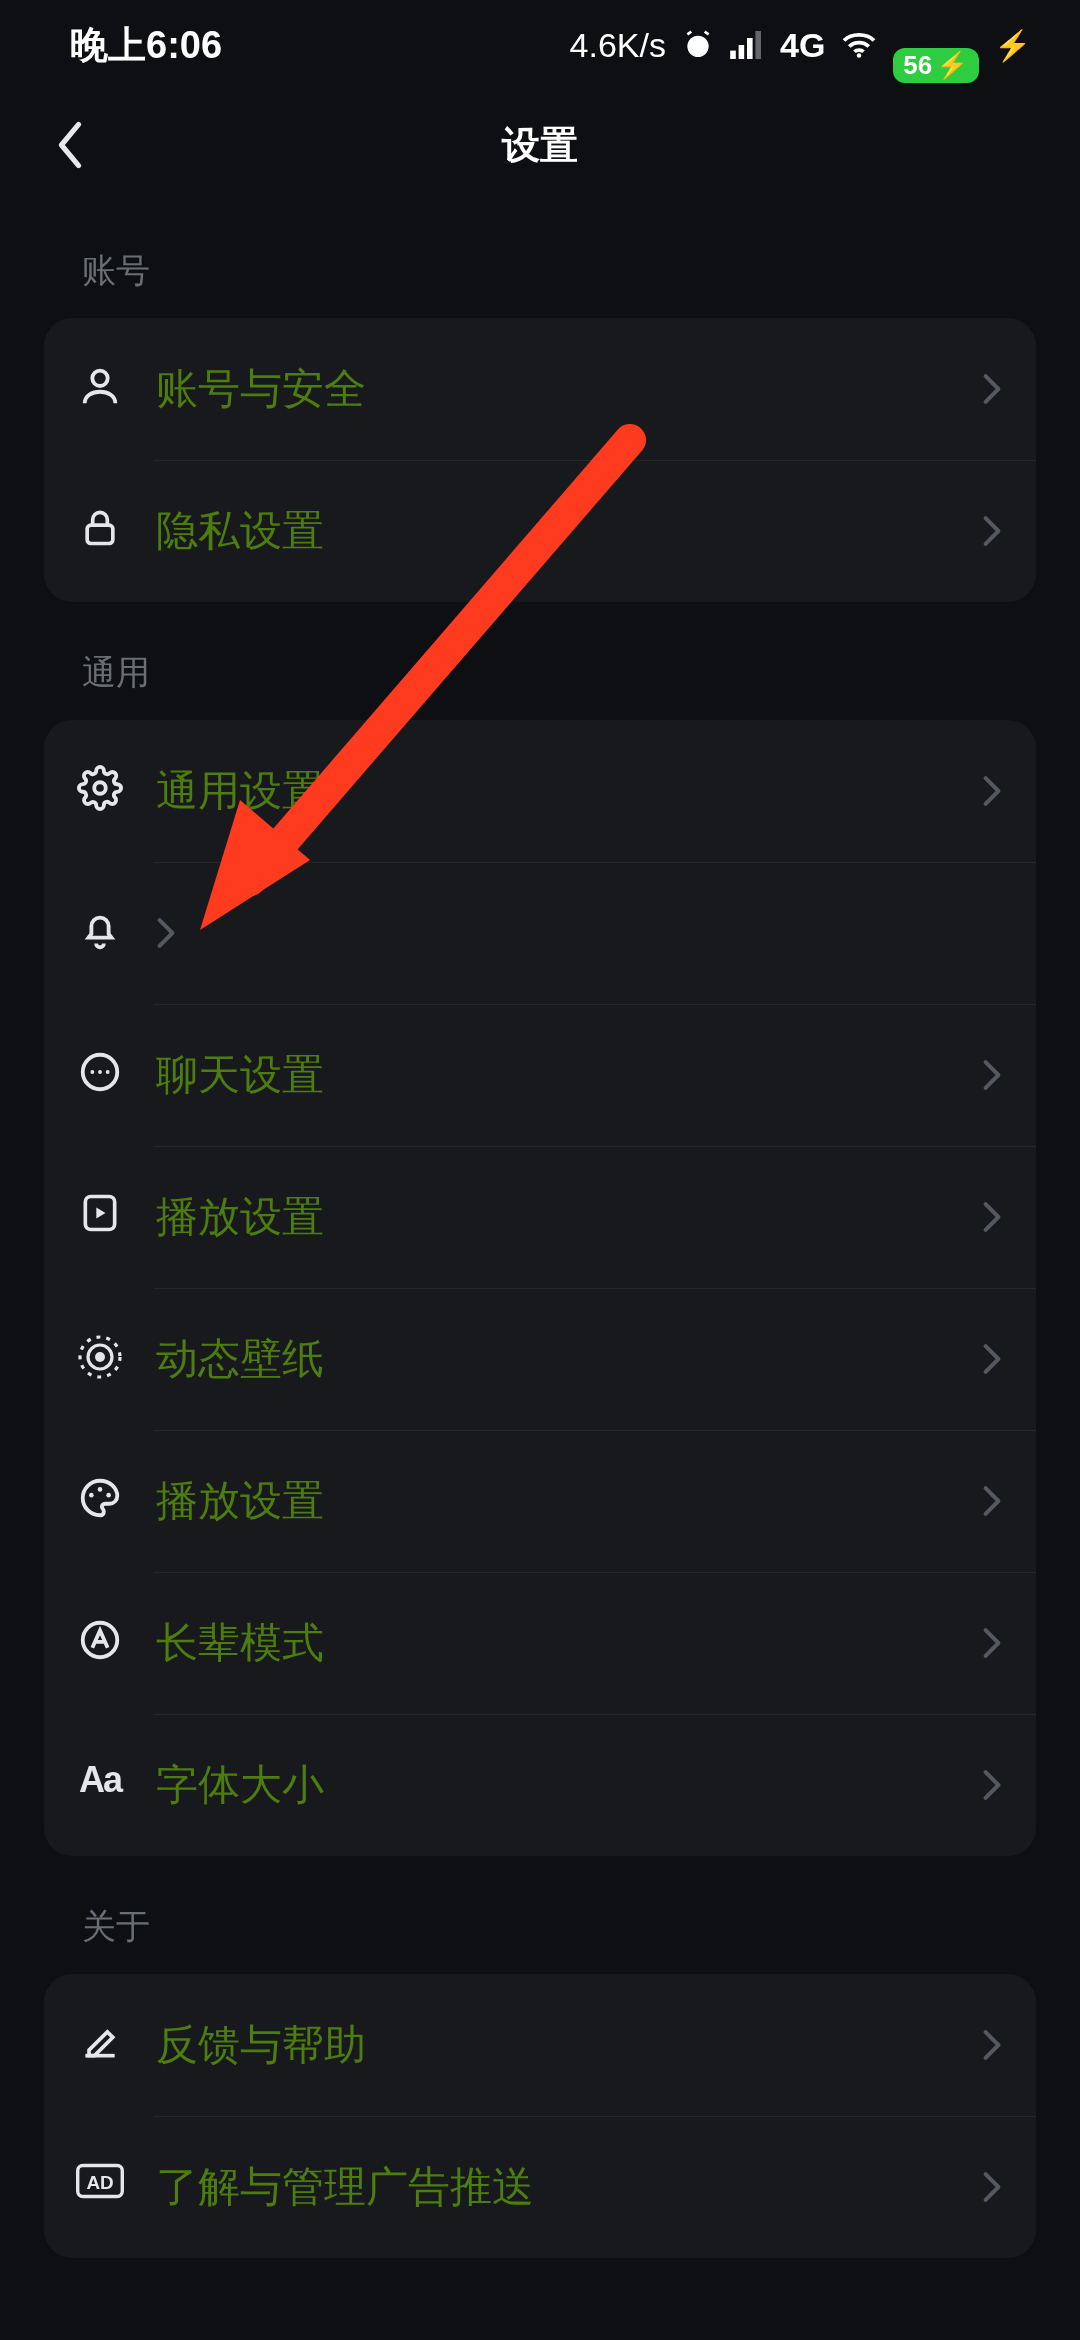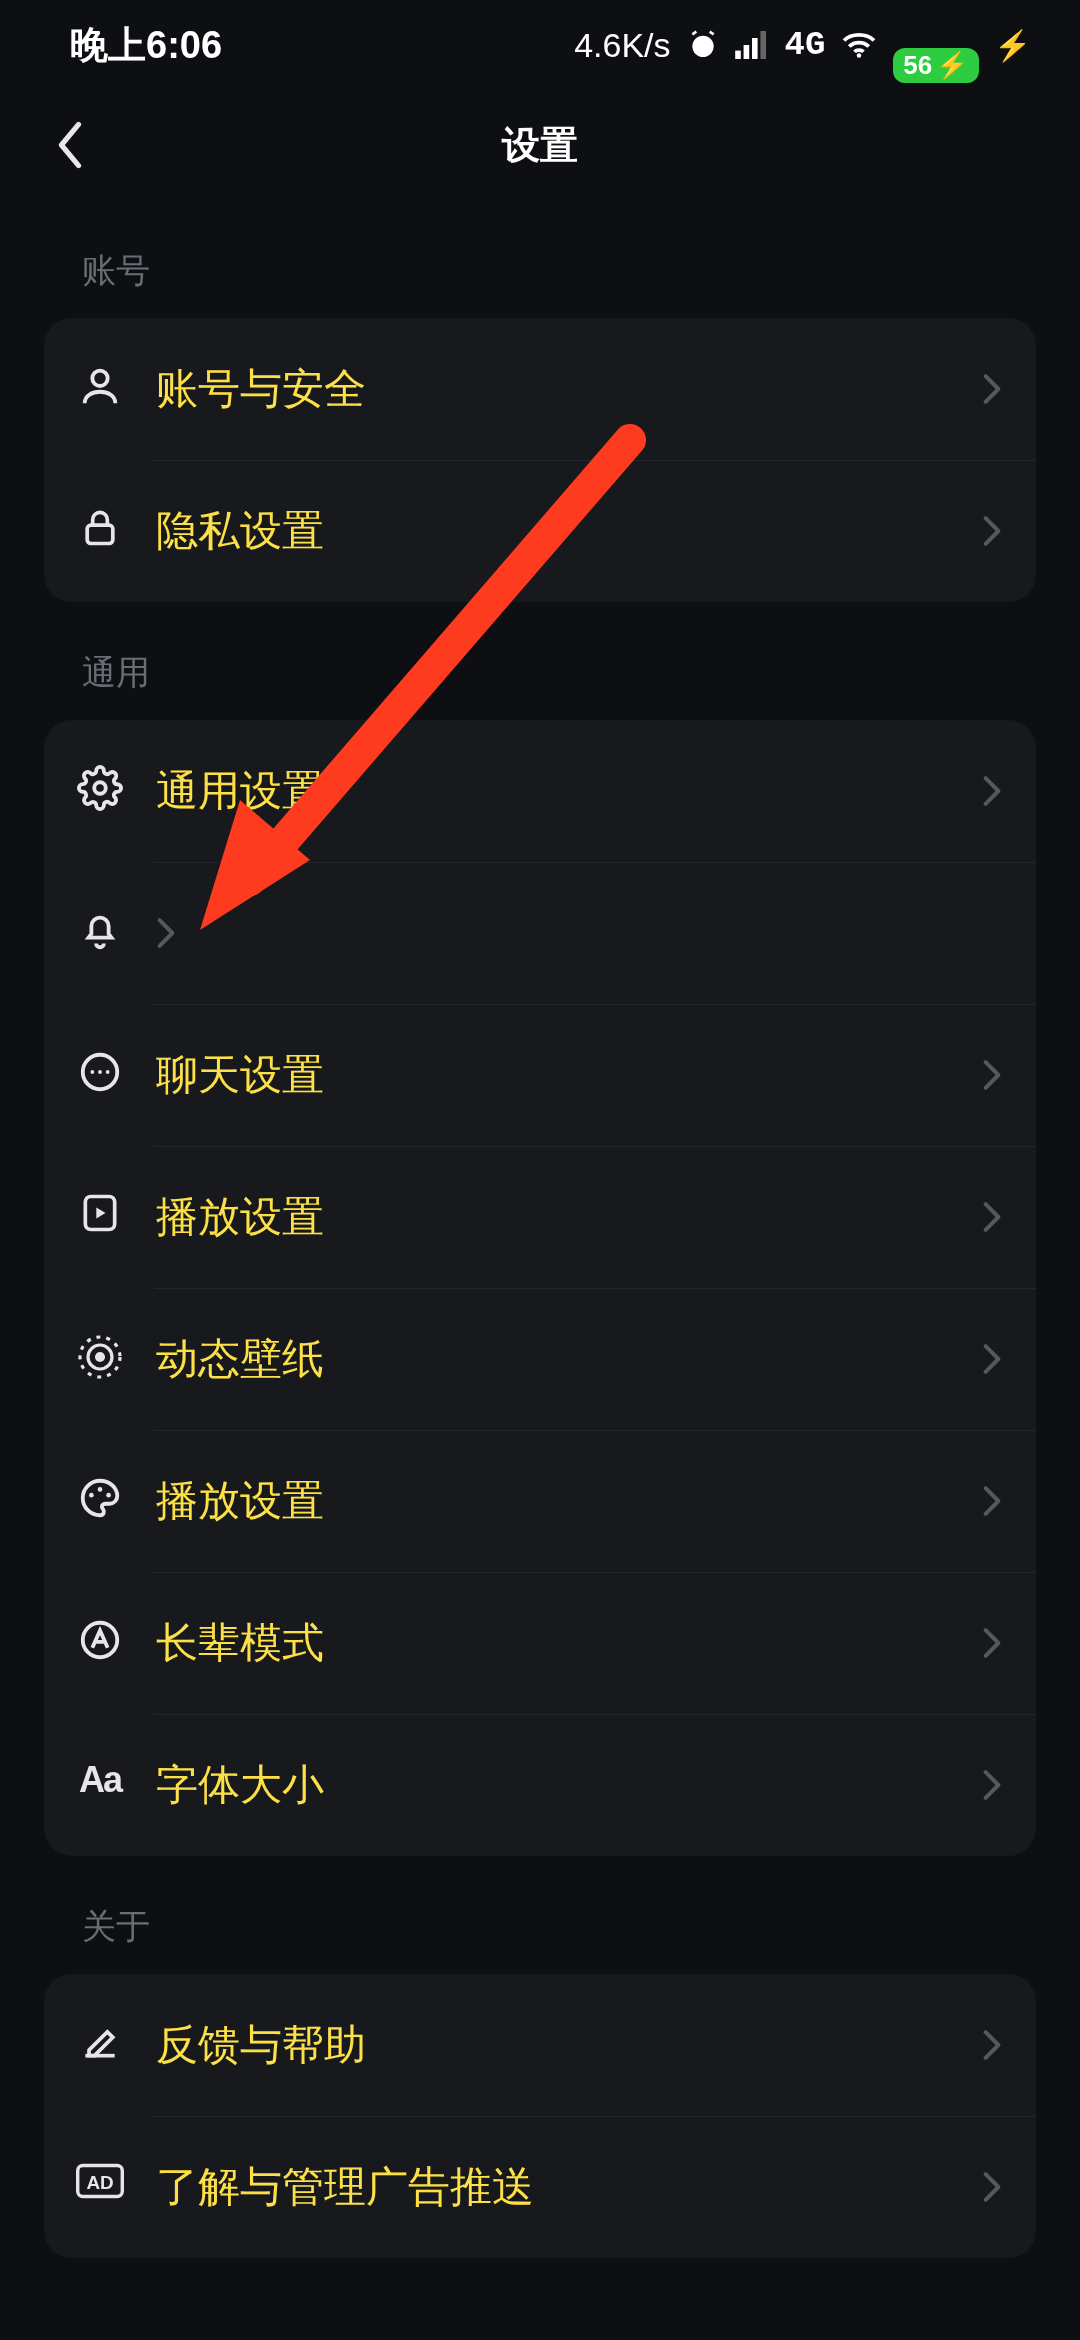--- a/index.html
+++ b/index.html
@@ -20,21 +20,21 @@
     align-items: center;
     justify-content: space-between;
     padding: 0 48px 0 70px;
     font-size: 38px;
     font-weight: 600;
     color: #fff;
   }
   .status-left { display: flex; align-items: center; gap: 8px; }
   .status-right { display: flex; align-items: center; gap: 16px; }
   .status-right .speed { font-size: 34px; font-weight: 500; }
-  .status-right .net-label { font-size: 34px; font-weight: 600; font-family: Liberation Mono, monospace; }
+  .status-right .net-label { font-size: 34px; font-weight: 600; }
   .battery-pill {
     background: #2ecc40;
     color: #fff;
     font-size: 26px;
     font-weight: 700;
     border-radius: 12px;
     padding: 2px 10px;
     display: inline-flex;
     align-items: center;
     gap: 4px;
@@ -104,21 +104,21 @@
     height: 52px;
     flex: 0 0 52px;
     display: flex;
     align-items: flex-start;
     justify-content: center;
     margin-right: 30px;
     color: #e6e6e8;
   }
   .item-label {
     font-size: 42px;
-    color: #fde047;
+    color: #4d7c0f;
     flex: 1 1 auto;
   }
   .chevron {
     flex: 0 0 auto;
     color: #55585f;
   }
 
   
   .arrow-annotation {
     position: absolute;

